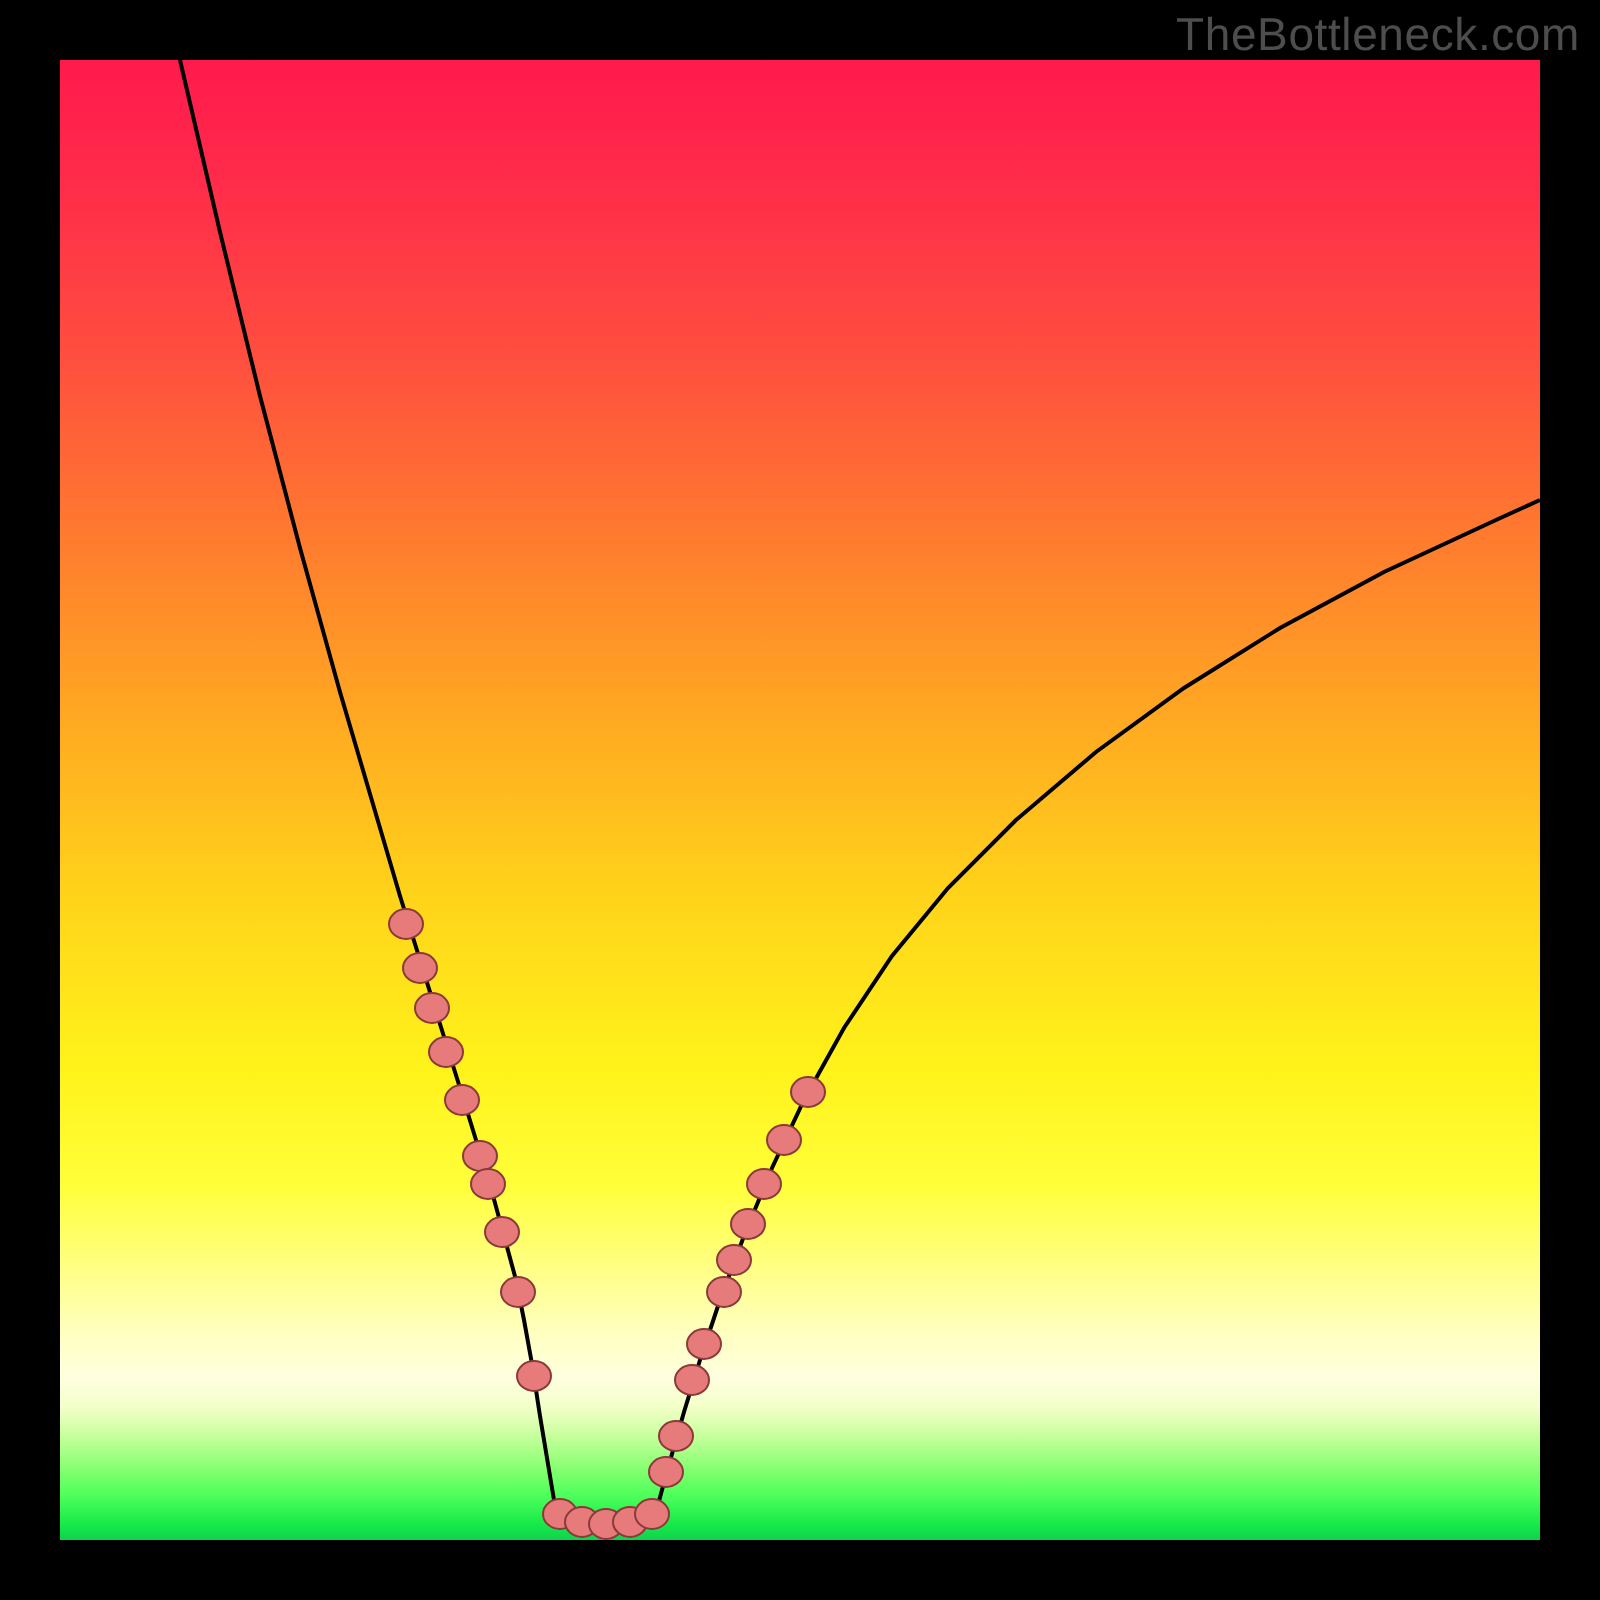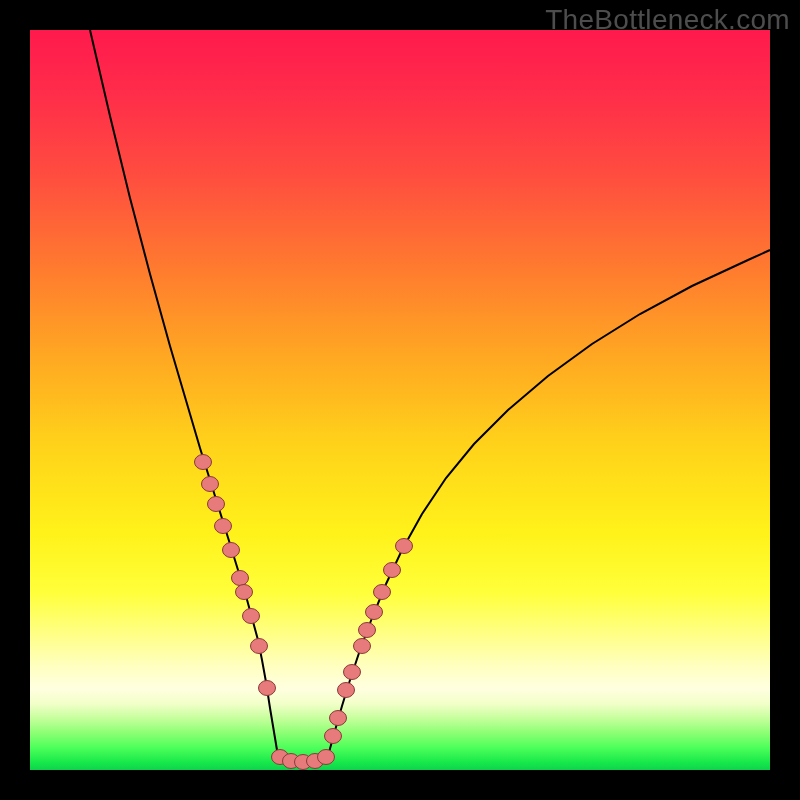--- a/index.html
+++ b/index.html
@@ -43,21 +43,21 @@
       #4dff5a 97%,
       #16e84a 99%,
       #0ed34d 100%
     );
   }
   .watermark {
     position: absolute;
     top: 4px;
     right: 10px;
     color: #4d4d4d;
-    font-size: 28px;
+    font-size: 23px;
     font-weight: 500;
     letter-spacing: 0.3px;
     user-select: none;
   }
   svg.curves {
     position: absolute;
     left: 0;
     top: 0;
     width: 740px;
     height: 740px;

